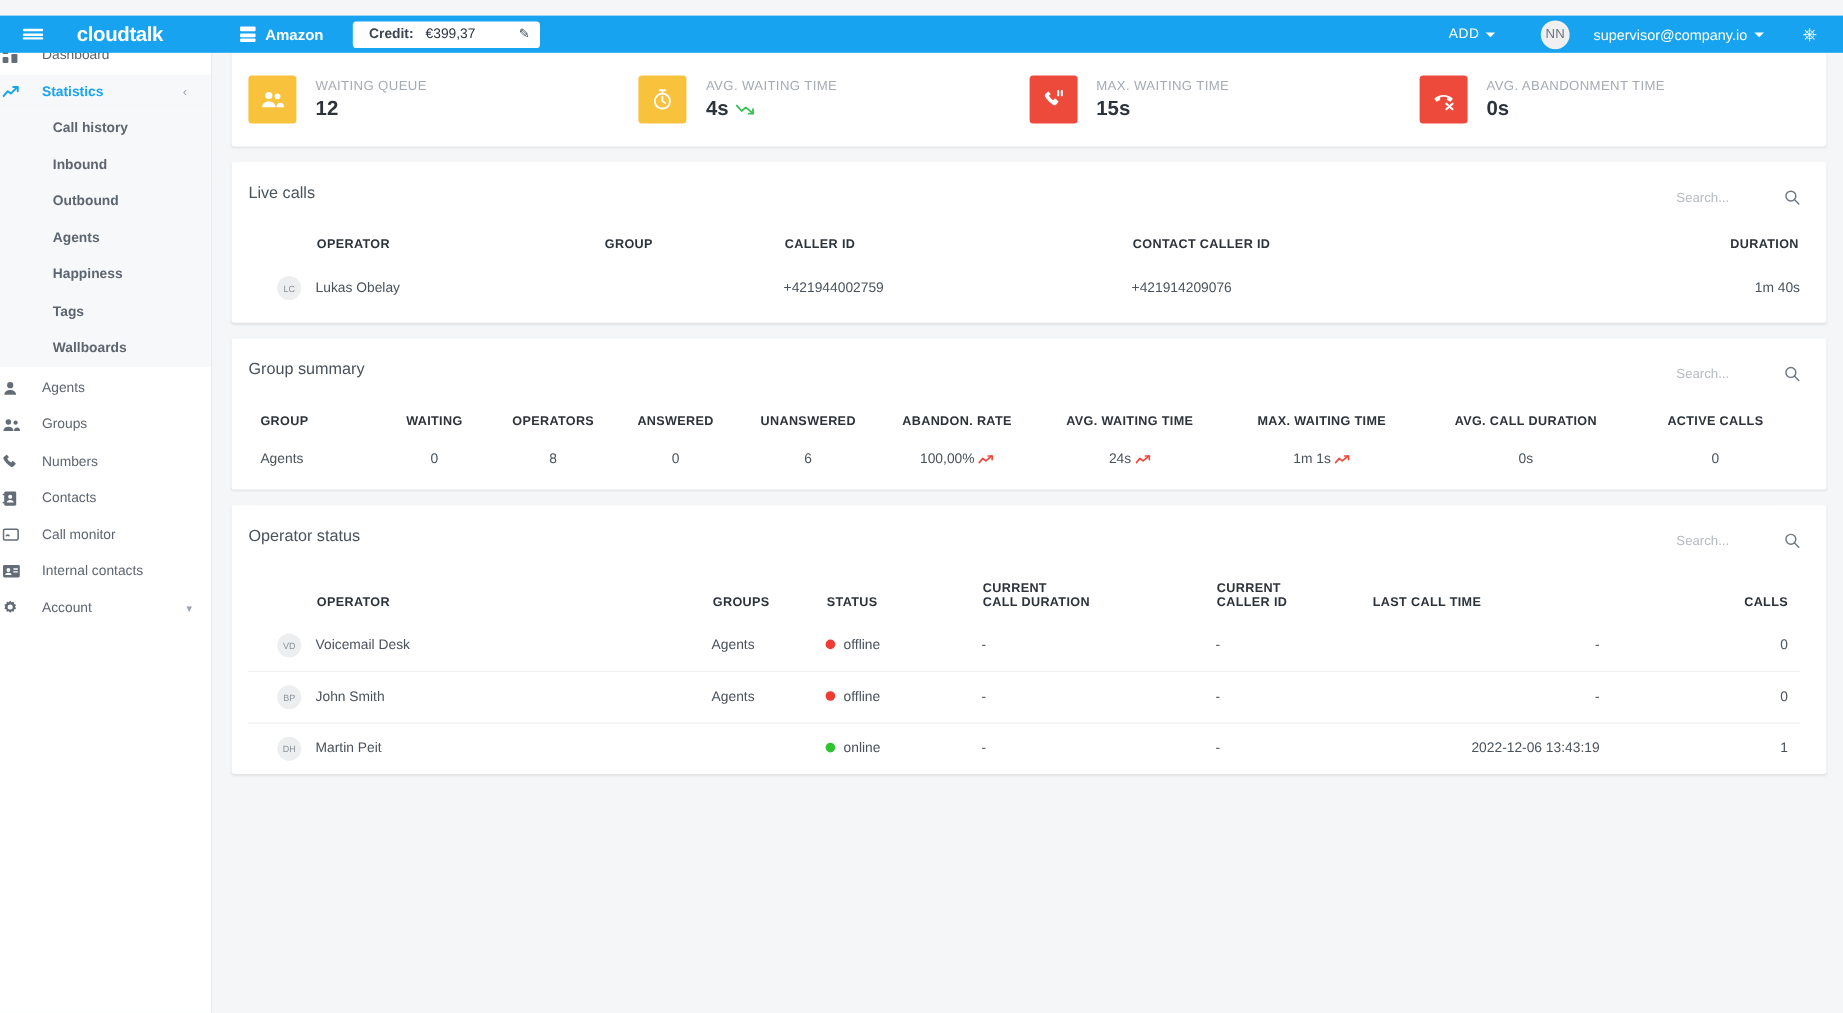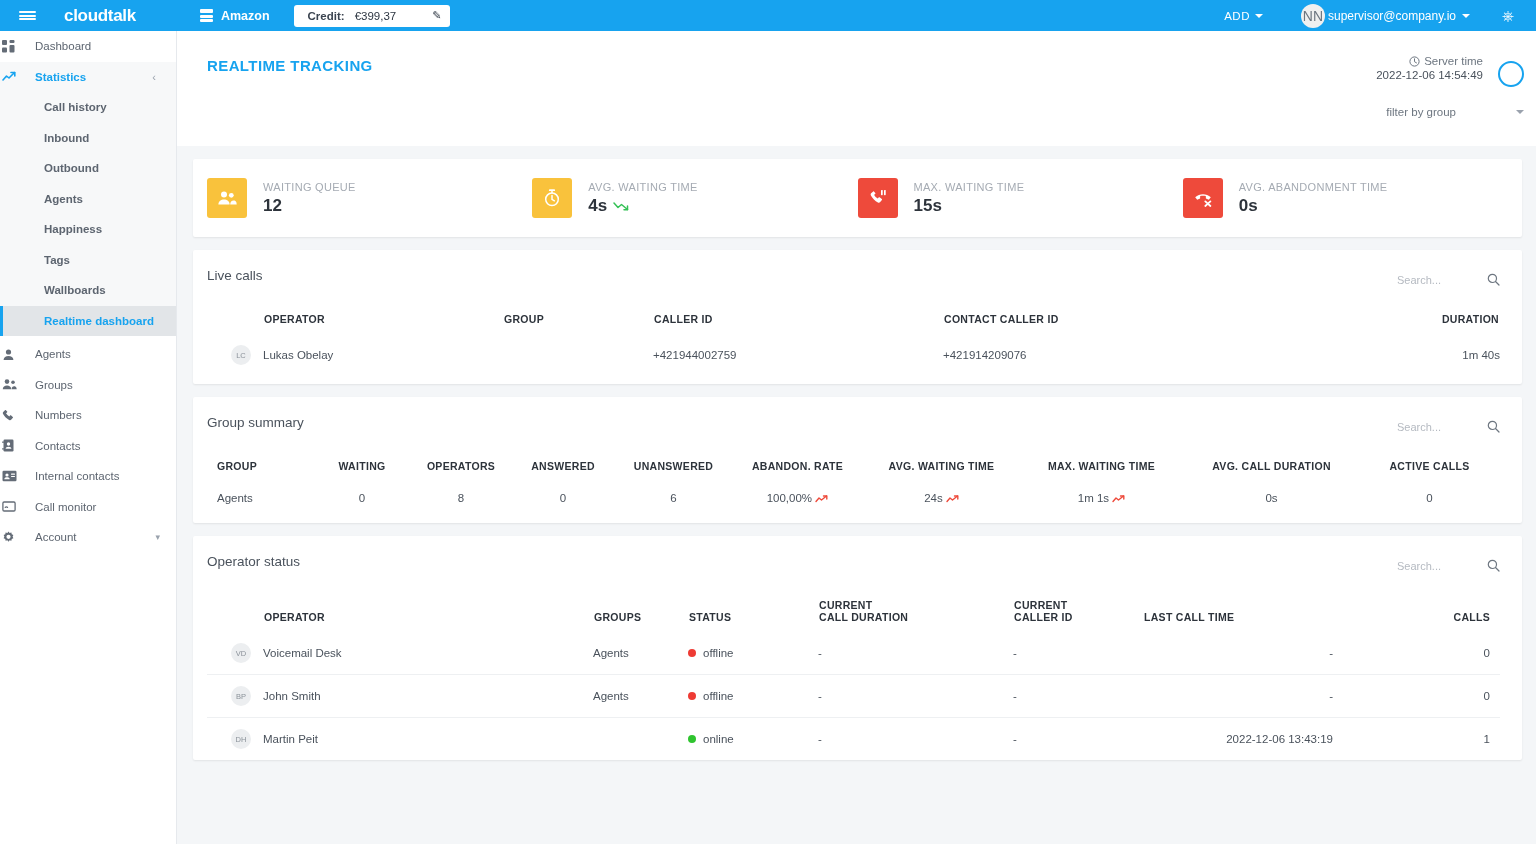--- a/index.html
+++ b/index.html
@@ -7,21 +7,21 @@
     margin: 0; padding: 0;
     width: 1536px; height: 844px;
     overflow: hidden;
     background: #f4f6f8;
     font-family: "Liberation Sans", sans-serif;
     -webkit-font-smoothing: antialiased;
   }
 
   
   .topbar {
-    position: absolute; top: 0; left: 0;
+    position: absolute; top: 13px; left: 0;
     width: 1536px; height: 31px;
     background: #17a3ef;
     display: flex; align-items: center;
     z-index: 50;
   }
   .hamburger {
     width: 54px; height: 31px;
     display: flex; align-items: center; justify-content: center;
     cursor: pointer;
   }
@@ -69,22 +69,22 @@
   }
   .caret {
     width: 0; height: 0;
     border-left: 4px solid transparent; border-right: 4px solid transparent;
     border-top: 4px solid #fff;
   }
   .caret-dark { border-top-color: #9aa2ad; }
   .avatar-top {
     width: 24px; height: 24px; border-radius: 50%;
     background: #f0f0f0; color: #6d7680;
-    font-size: 14px; display: flex; align-items: center; justify-content: center;
-    margin-right: 3px; cursor: pointer;
+    font-size: 11px; display: flex; align-items: center; justify-content: center;
+    margin-right: 20px; cursor: pointer;
   }
   .user-email { font-size: 12px; color: #fff; margin-right: 6px; cursor: pointer; }
   .power {
     margin-left: 32px; font-size: 15px; color: #fff; cursor: pointer;
     line-height: 1;
   }
 
   
   .sidebar {
     position: absolute; top: 31px; left: 0;
@@ -305,23 +305,20 @@
     </div>
     <div class="sub-item">
       <span class="nav-label">Happiness</span>
     </div>
     <div class="sub-item">
       <span class="nav-label">Tags</span>
     </div>
     <div class="sub-item">
       <span class="nav-label">Wallboards</span>
     </div>
-    <div class="sub-item active">
-      <span class="nav-label">Realtime dashboard</span>
-    </div>
   </div>
 
   <div class="nav-gap"></div>
 
   <div class="nav-item">
     <span class="ico">
       <svg width="13" height="13" viewBox="0 0 13 13" fill="#646c77">
         <circle cx="6.5" cy="4" r="2.6"></circle>
           <path d="M1.6 12c0-2.7 2.2-4.1 4.9-4.1S11.4 9.3 11.4 12z"></path>
       </svg>
@@ -358,77 +355,55 @@
         <path d="M3.6 9.8c0-1.4 1.3-2.1 2.9-2.1s2.9.7 2.9 2.1z" fill="#fff"></path>
         <rect x="0" y="2.4" width="2" height="1.3" rx=".5"></rect>
         <rect x="0" y="9.2" width="2" height="1.3" rx=".5"></rect>
       </svg>
     </span>
     <span class="nav-label">Contacts</span>
   </div>
 
   <div class="nav-item">
     <span class="ico">
+      <svg width="14" height="12" viewBox="0 0 14 12" fill="none" stroke="#646c77" stroke-width="1.3">
+        <rect x="0.9" y="1" width="12.2" height="9" rx="1.2"></rect>
+        <path d="M3.3 6.4c.6-.8 1.6-.8 2.2 0" stroke-linecap="round"></path>
+      </svg>
+    </span>
+    <span class="nav-label">Call monitor</span>
+  </div>
+
+  <div class="nav-item">
+    <span class="ico">
       <svg width="15" height="12" viewBox="0 0 15 12" fill="#646c77">
         <rect x="0.5" y="0.8" width="14" height="10.4" rx="1.2"></rect>
         <circle cx="5" cy="5" r="1.6" fill="#fff"></circle>
         <path d="M2.3 9.2c0-1.3 1.2-1.9 2.7-1.9s2.7.6 2.7 1.9z" fill="#fff"></path>
         <rect x="9" y="3.6" width="4" height="1.1" rx=".5" fill="#fff"></rect>
         <rect x="9" y="6" width="4" height="1.1" rx=".5" fill="#fff"></rect>
       </svg>
     </span>
     <span class="nav-label">Internal contacts</span>
   </div>
 
   <div class="nav-item">
     <span class="ico">
-      <svg width="14" height="12" viewBox="0 0 14 12" fill="none" stroke="#646c77" stroke-width="1.3">
-        <rect x="0.9" y="1" width="12.2" height="9" rx="1.2"></rect>
-        <path d="M3.3 6.4c.6-.8 1.6-.8 2.2 0" stroke-linecap="round"></path>
-      </svg>
-    </span>
-    <span class="nav-label">Call monitor</span>
-  </div>
-
-  <div class="nav-item">
-    <span class="ico">
       <svg width="13" height="13" viewBox="0 0 13 13" fill="#646c77">
         <path d="M6.5 0.4 7.6 1.9l1.8-.4.3 1.8 1.7.7-.8 1.6.8 1.6-1.7.7-.3 1.8-1.8-.4-1.1 1.5-1.1-1.5-1.8.4-.3-1.8L1.6 7.2 2.4 5.6 1.6 4l1.7-.7.3-1.8 1.8.4z"></path>
         <circle cx="6.5" cy="5.8" r="2.1" fill="#fff"></circle>
       </svg>
     </span>
     <span class="nav-label">Account</span>
     <span class="chev-down">▾</span>
   </div>
 </div>
 
 <div class="main">
 
-  <div class="page-head">
-    <div class="page-title">REALTIME TRACKING</div>
-
-    <div class="server-time">
-      <div class="st-row1">
-        <span>
-          <svg width="11" height="11" viewBox="0 0 11 11" fill="none" stroke="#6d7680" stroke-width="1">
-            <circle cx="5.5" cy="5.5" r="4.6"></circle>
-              <path d="M5.5 2.8v2.9l2 1.2" stroke-linecap="round"></path>
-          </svg>
-        </span>
-        <span>Server time</span>
-      </div>
-      <div class="st-row2">2022-12-06 14:54:49</div>
-    </div>
-    <div class="spinner"></div>
-
-    <div class="filter-group">
-      <span class="filter-label">filter by group</span>
-      <span class="caret caret-dark"></span>
-    </div>
-  </div>
 
   <div class="card kpi-card">
 
     <div class="kpi">
       <div class="kpi-tile amber">
         <svg width="20" height="16" viewBox="0 0 20 16" fill="#fff">
           <circle cx="7" cy="4.6" r="3"></circle>
             <circle cx="14.3" cy="5.3" r="2.4"></circle>
           <path d="M1.4 14.4c0-3.2 2.6-4.8 5.6-4.8s5.6 1.6 5.6 4.8z"></path>
           <path d="M13.2 14.4c0-2.4 1.4-3.8 3.4-3.8 1.3 0 2.5.6 2.9 2.1l.2 1.7z"></path>

